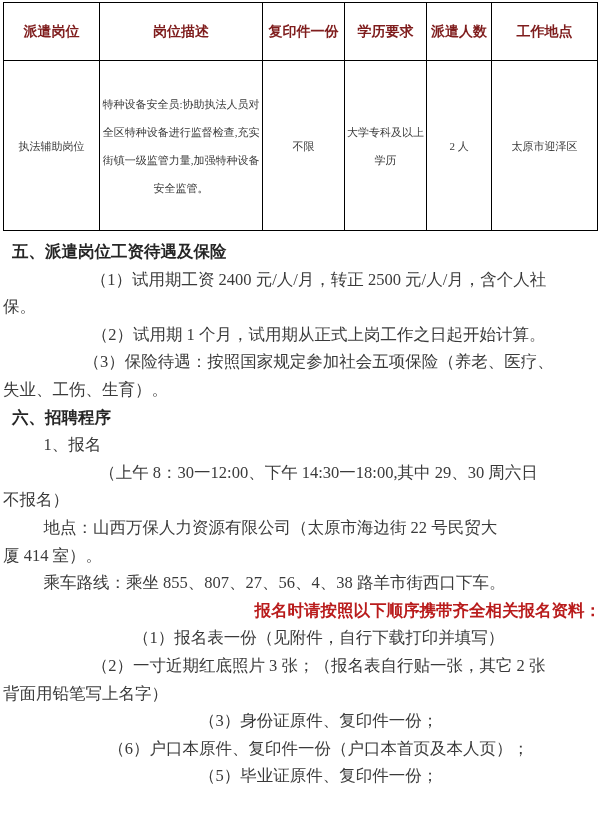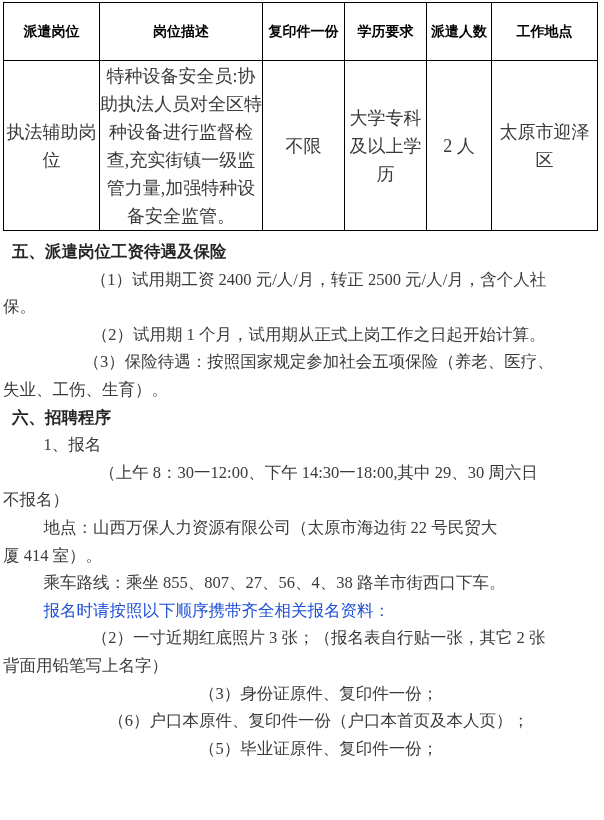--- a/index.html
+++ b/index.html
@@ -12,48 +12,48 @@
   table.recruit{
     border-collapse:collapse;
     margin:2px 0 0 3px;
     width:594px;
     table-layout:fixed;
   }
   table.recruit th, table.recruit td{
     border:1.4px solid #000000;
     text-align:center;
     vertical-align:middle;
-    font-size:18px;
+    font-size:11px;
     line-height:28px;
     padding:0;
     color:#3a3a3a;
     overflow:hidden;
   }
   table.recruit th{
     height:57px;
     font-weight:bold;
     font-size:14px;
-    color:#000000;
+    color:#7f1d1d;
   }
   table.recruit td{ height:169px; }
   td.desc{
     text-align:left;
     padding:0 4px;
   }
   
   .doc{
     margin:7px 0 0 3px;
     width:598px;
     font-size:16.5px;
     line-height:27.6px;
     color:#3a3a3a;
   }
   .ln{ white-space:nowrap; text-indent:0; }
   .ln.h{ font-weight:bold; color:#262626; text-indent:0.55em; }
-  .ln.b{ font-weight:normal; color:#1d4ed8; }
+  .ln.b{ font-weight:bold; color:#b91c1c;text-align:right; }
   .ln.p2{ text-indent:2em;text-align:center; }
   .ln.p25{ text-indent:2.45em; }
   .ln.p0{ text-indent:0; }
 </style>
 </head>
 <body>
 
 <table class="recruit">
   <colgroup>
     <col style="width:96px">
@@ -91,18 +91,19 @@
   <div class="ln p2">（3）保险待遇：按照国家规定参加社会五项保险（养老、医疗、</div>
   <div class="ln p0">失业、工伤、生育）。</div>
   <div class="ln h">六、招聘程序</div>
   <div class="ln p25">1、报名</div>
   <div class="ln p2">（上午 8：30一12:00、下午 14:30一18:00,其中 29、30 周六日</div>
   <div class="ln p0">不报名）</div>
   <div class="ln p25">地点：山西万保人力资源有限公司（太原市海边街 22 号民贸大</div>
   <div class="ln p0">厦 414 室）。</div>
   <div class="ln p25">乘车路线：乘坐 855、807、27、56、4、38 路羊市街西口下车。</div>
   <div class="ln p25 b">报名时请按照以下顺序携带齐全相关报名资料：</div>
+  <div class="ln p2">（1）报名表一份（见附件，自行下载打印并填写）</div>
   <div class="ln p2">（2）一寸近期红底照片 3 张；（报名表自行贴一张，其它 2 张</div>
   <div class="ln p0">背面用铅笔写上名字）</div>
   <div class="ln p2">（3）身份证原件、复印件一份；</div>
   <div class="ln p2">（6）户口本原件、复印件一份（户口本首页及本人页）；</div>
   <div class="ln p2">（5）毕业证原件、复印件一份；</div>
 </div>
 
 </body></html>

